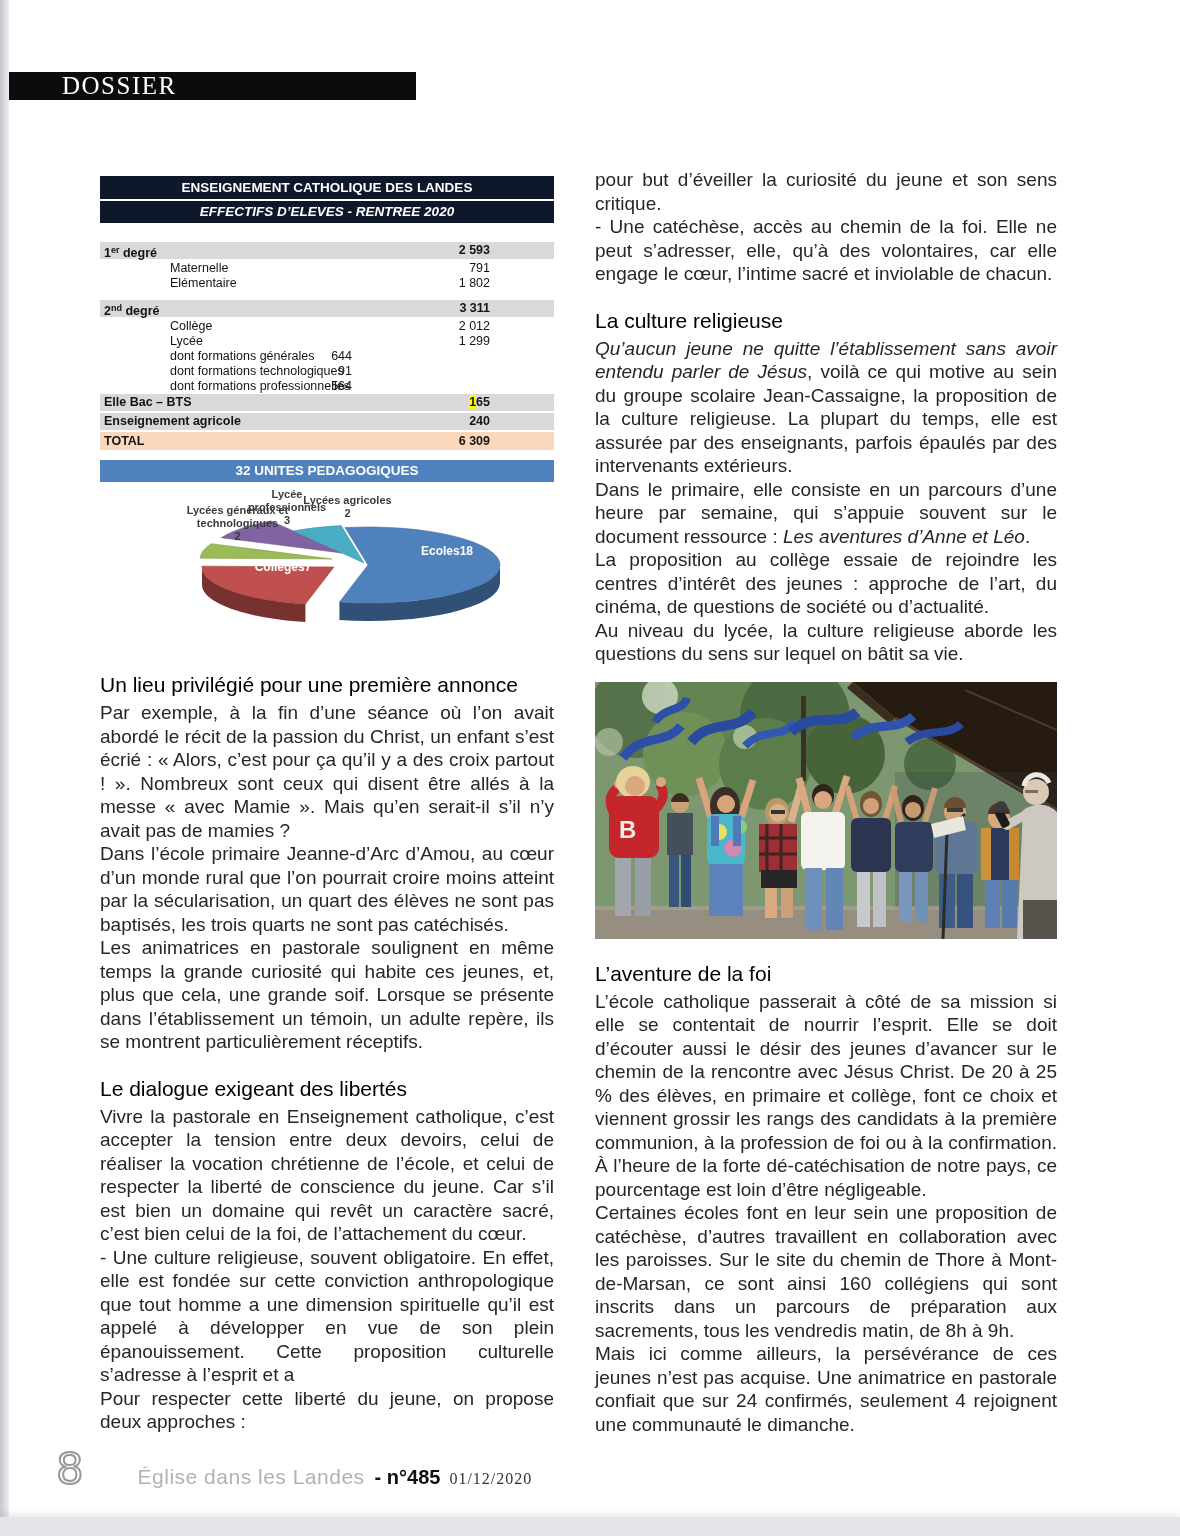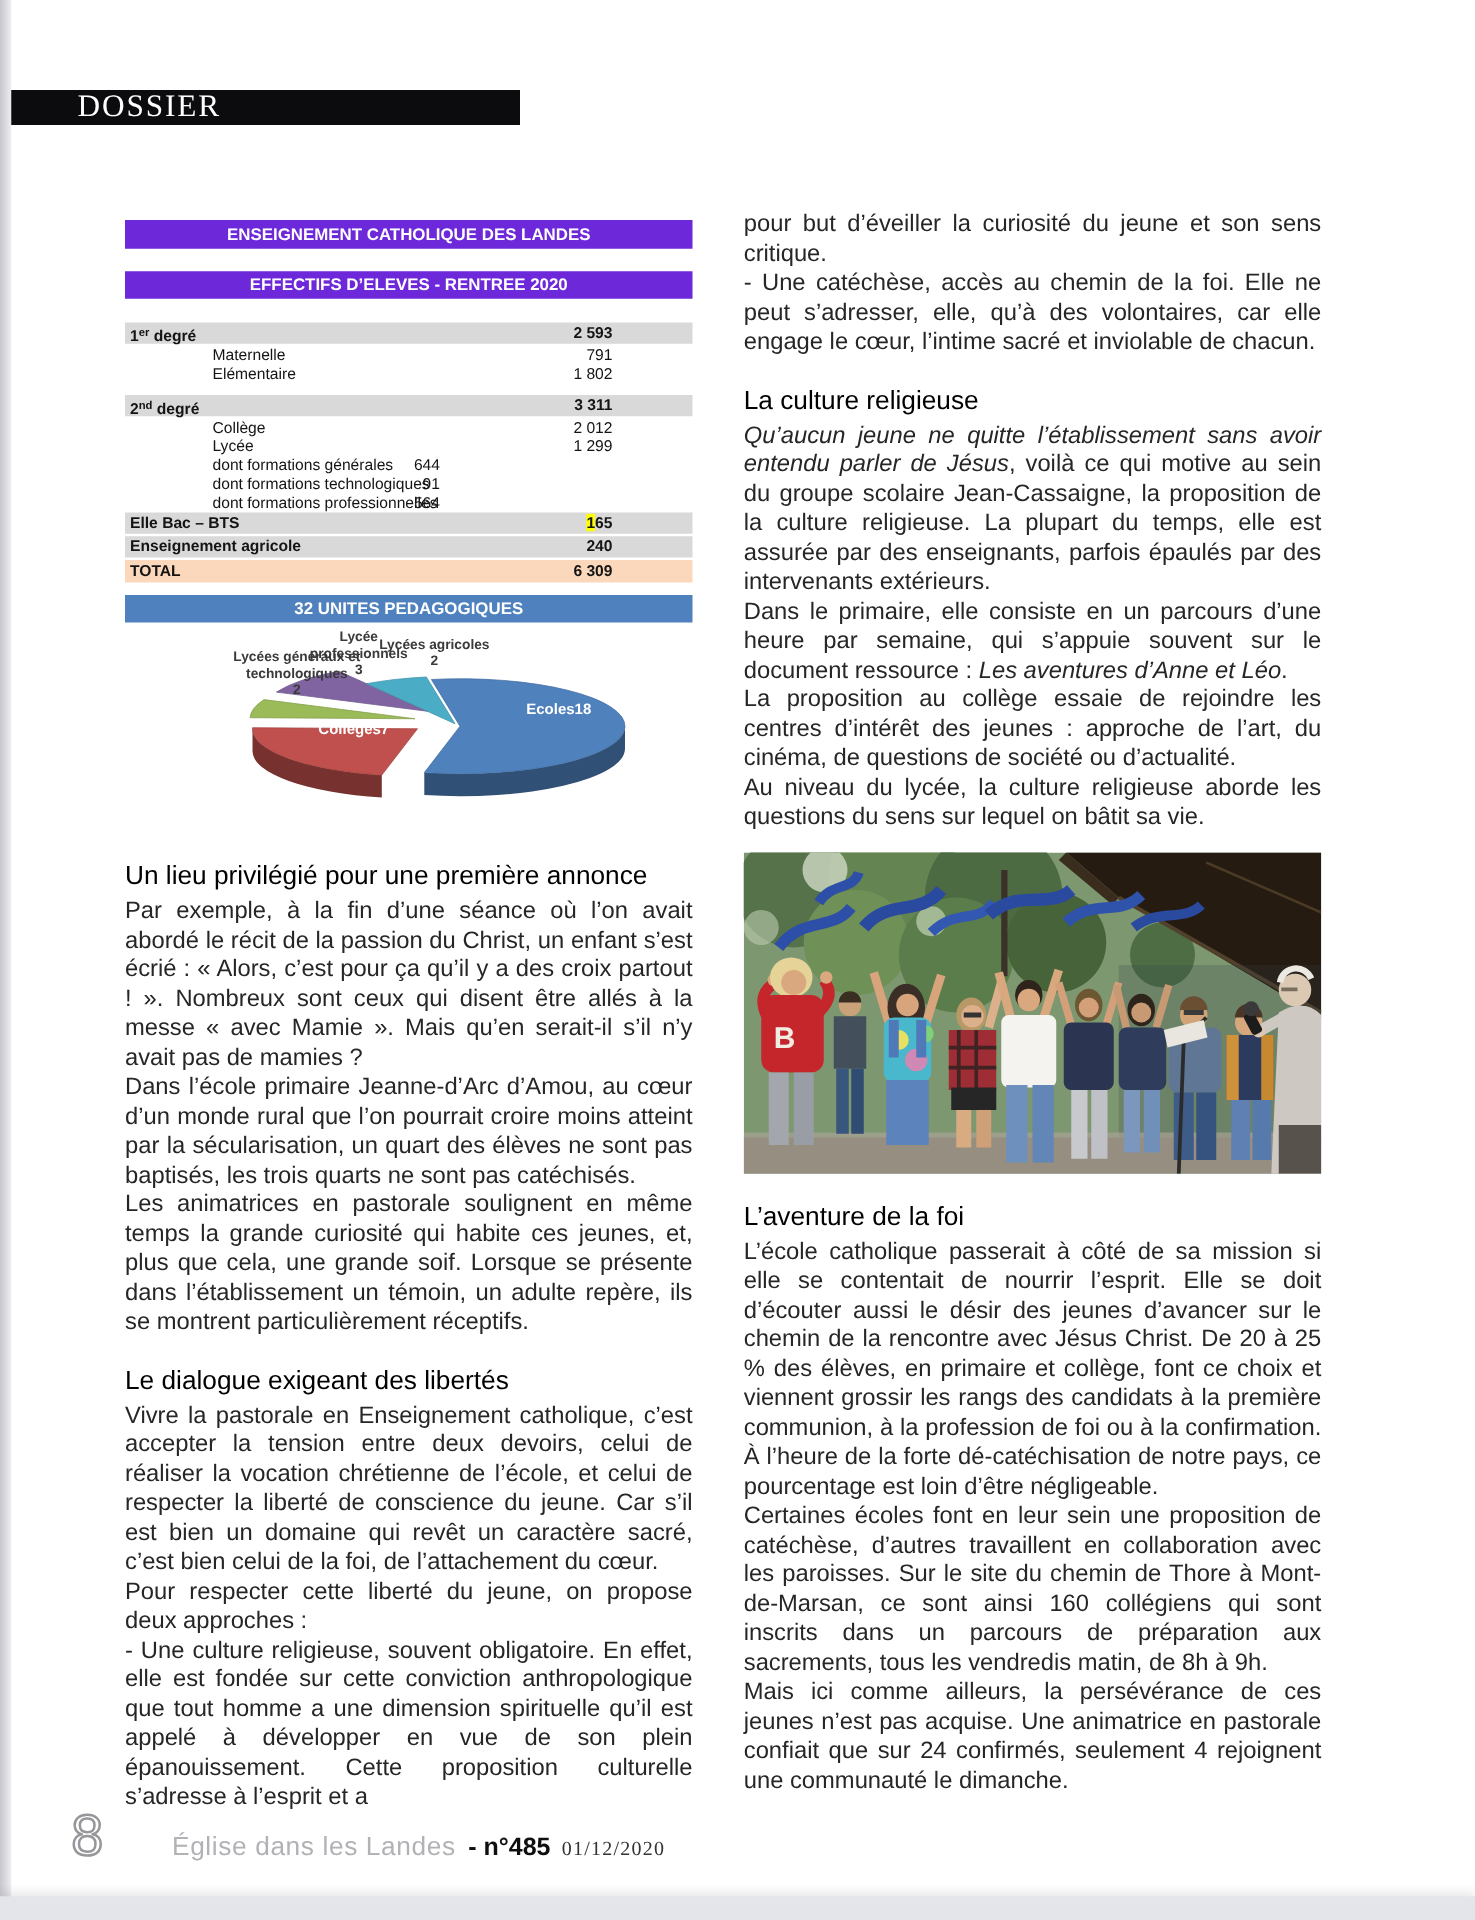--- a/index.html
+++ b/index.html
@@ -13,23 +13,23 @@
                color:#fff;font-family:"Liberation Serif",serif;font-size:25px;line-height:28px;
                padding-left:53px;letter-spacing:1.5px;box-sizing:border-box;}
   .col{position:absolute;font-size:19px;line-height:23.5px;text-align:justify;}
   .col-left{left:100px;top:176px;width:454px;}
   .col-right{left:595px;top:168px;width:462px;}
   .head{font-size:21px;line-height:26px;font-weight:normal;color:#000;margin:22px 0 3px;text-align:left;}
   p.body{margin:0;}
   .it{font-style:italic;}
 
   
-  .tbl-titlebar{background:#6d28d9;color:#fff;font-weight:bold;font-size:13.5px;text-align:center;
-                height:23px;line-height:23px;margin-bottom:18px;}
-  .tbl-titlebar.second{height:22px;line-height:22px;}
+  .tbl-titlebar{background:#0f172a;color:#fff;font-weight:bold;font-size:13.5px;text-align:center;
+                height:23px;line-height:23px;margin-bottom:2px;}
+  .tbl-titlebar.second{height:22px;line-height:22px;font-style:italic;}
   .tbl-body{margin-top:19px;font-size:12.5px;line-height:15px;color:#141414;text-align:left;}
   .trow{position:relative;height:15px;line-height:15px;}
   .trow.band{background:#d9d9d9;height:17px;line-height:17px;margin-bottom:2px;}
   .trow.total{background:#fbd7bb;height:18px;line-height:18px;}
   .tgap{height:9px;}
   .tlabel{position:absolute;left:4px;white-space:nowrap;}
   .tlabel.ind{left:70px;}
   .b{font-weight:bold;}
   .tval{position:absolute;right:64px;}
   .tmid{position:absolute;left:176px;width:76px;text-align:right;}
@@ -159,22 +159,22 @@
       </div>
     </div>
 
     <div class="head">Un lieu privilégié pour une première annonce</div>
     <p class="body"><span>Par exemple, à la fin d’une séance où l’on avait abordé le récit de la passion du Christ, un enfant s’est écrié : « Alors, c’est pour ça qu’il y a des croix partout ! ». Nombreux sont ceux qui disent être allés à la messe « avec Mamie ». Mais qu’en serait-il s’il n’y avait pas de mamies ?</span></p>
     <p class="body"><span>Dans l’école primaire Jeanne-d’Arc d’Amou, au cœur d’un monde rural que l’on pourrait croire moins atteint par la sécularisation, un quart des élèves ne sont pas baptisés, les trois quarts ne sont pas catéchisés.</span></p>
     <p class="body"><span>Les animatrices en pastorale soulignent en même temps la grande curiosité qui habite ces jeunes, et, plus que cela, une grande soif. Lorsque se présente dans l’établissement un témoin, un adulte repère, ils se montrent particulièrement réceptifs.</span></p>
 
     <div class="head">Le dialogue exigeant des libertés</div>
     <p class="body"><span>Vivre la pastorale en Enseignement catholique, c’est accepter la tension entre deux devoirs, celui de réaliser la vocation chrétienne de l’école, et celui de respecter la liberté de conscience du jeune. Car s’il est bien un domaine qui revêt un caractère sacré, c’est bien celui de la foi, de l’attachement du cœur.</span></p>
+    <p class="body"><span>- Une culture religieuse, souvent obligatoire. En effet, elle est fondée sur cette conviction anthropologique que tout homme a une dimension spirituelle qu’il est appelé à développer en vue de son plein épanouissement. Cette proposition culturelle s’adresse à l’esprit et a</span></p>
     <p class="body"><span>Pour respecter cette liberté du jeune, on propose deux approches :</span></p>
-    <p class="body"><span>- Une culture religieuse, souvent obligatoire. En effet, elle est fondée sur cette conviction anthropologique que tout homme a une dimension spirituelle qu’il est appelé à développer en vue de son plein épanouissement. Cette proposition culturelle s’adresse à l’esprit et a</span></p>
   </div>
 
   <div class="col col-right">
     <p class="body"><span>pour but d’éveiller la curiosité du jeune et son sens critique.</span></p>
     <p class="body"><span>- Une catéchèse, accès au chemin de la foi. Elle ne peut s’adresser, elle, qu’à des volontaires, car elle engage le cœur, l’intime sacré et inviolable de chacun.</span></p>
 
     <div class="head">La culture religieuse</div>
     <p class="body"><span class="it">Qu’aucun jeune ne quitte l’établissement sans avoir entendu parler de Jésus</span><span>, voilà ce qui motive au sein du groupe scolaire Jean-Cassaigne, la proposition de la culture religieuse. La plupart du temps, elle est assurée par des enseignants, parfois épaulés par des intervenants extérieurs.</span></p>
     <p class="body"><span>Dans le primaire, elle consiste en un parcours d’une heure par semaine, qui s’appuie souvent sur le document ressource : </span><span class="it">Les aventures d’Anne et Léo</span><span>.</span></p>
     <p class="body"><span>La proposition au collège essaie de rejoindre les centres d’intérêt des jeunes : approche de l’art, du cinéma, de questions de société ou d’actualité.</span></p>

